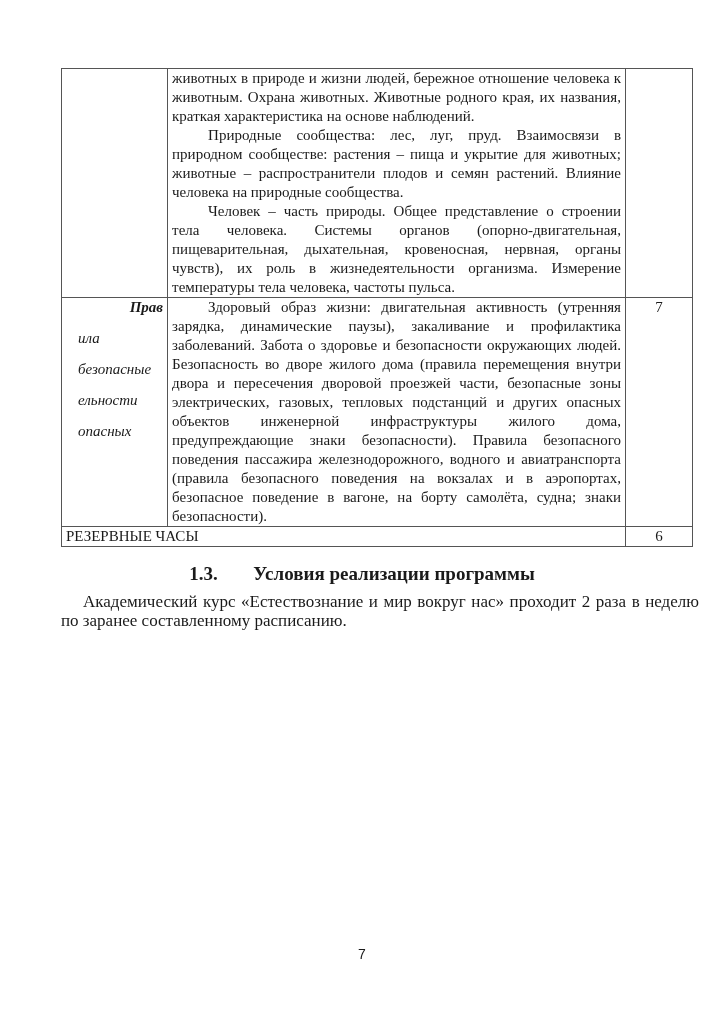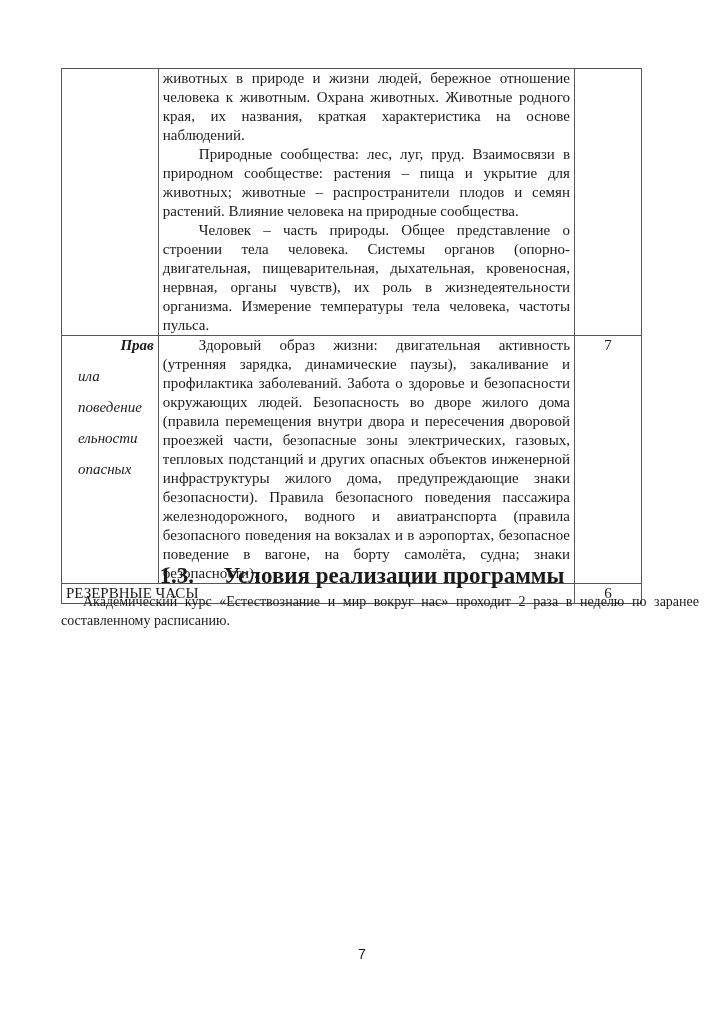--- a/index.html
+++ b/index.html
@@ -1,35 +1,35 @@
 <!DOCTYPE html>
 <html><head>
 <meta charset="utf-8">
 <style>
   html, body { margin: 0; padding: 0; background: #ffffff; }
   body { width: 724px; height: 1024px; position: relative; overflow: hidden;
          font-family: "Liberation Serif", "DejaVu Serif", serif; color: #1a1a1a; }
   .page { position: absolute; left: 0; top: 0; width: 724px; height: 1024px; }
-  table.prog { position: absolute; left: 61px; top: 68px; width: 581px;
+  table.prog { position: absolute; left: 61px; top: 68px; width: 632px;
                border-collapse: collapse; font-size: 15px; line-height: 19px; }
   table.prog td { border: 1px solid #555; padding: 0 4px; vertical-align: top; }
   td.c1 { width: 77px; font-style: italic; }
   td.c3 { width: 58px; text-align: center; }
   td.c2 { text-align: justify; }
   .para { text-indent: 36px; text-align: justify; margin: 0; }
   .para.first { text-indent: 0; }
   .cell-right { text-align: right; margin: 0; font-weight: bold; }
   .cell-left { text-align: left; margin: 12px; }
   td.summary { padding-left: 12px; }
   td.bold-total { font-weight: bold; font-style: italic; }
   .section-heading { position: absolute; top: 563px; left: 0; width: 724px;
-                     text-align: center; font-weight: bold; font-size: 23px; }
+                     text-align: center; font-weight: bold; font-size: 19px; }
   .section-heading .num { display: inline-block; width: 64px; text-align: left; }
   .body-text { position: absolute; left: 61px; top: 592px; width: 638px;
-               font-size: 14px; line-height: 19px; text-align: justify; text-indent: 22px; margin: 0; }
+               font-size: 17px; line-height: 19px; text-align: justify; text-indent: 22px; margin: 0; }
   .page-number { position: absolute; top: 946px; left: 0; width: 724px; text-align: center;
                  font-family: "Liberation Sans", sans-serif; font-size: 14px; }
 </style>
 </head>
 <body>
 
 <div class="page">
   <table class="prog">
     <tbody>
         <tr>
@@ -38,21 +38,21 @@
         <p class="para first">животных в природе и жизни людей, бережное отношение человека к животным. Охрана животных. Животные родного края, их названия, краткая характеристика на основе наблюдений.</p>
         <p class="para">Природные сообщества: лес, луг, пруд. Взаимосвязи в природном сообществе: растения – пища и укрытие для животных; животные – распространители плодов и семян растений. Влияние человека на природные сообщества.</p>
         <p class="para">Человек – часть природы. Общее представление о строении тела человека. Системы органов (опорно-двигательная, пищеварительная, дыхательная, кровеносная, нервная, органы чувств), их роль в жизнедеятельности организма. Измерение температуры тела человека, частоты пульса.</p>
       </td>
       <td class="c3"></td>
     </tr>
     <tr>
       <td class="c1">
         <p class="cell-right">Прав</p>
         <p class="cell-left">ила</p>
-        <p class="cell-left">поведение</p>
+        <p class="cell-left">безопасные</p>
         <p class="cell-left">ельности</p>
         <p class="cell-left">опасных</p>
       </td>
       <td class="c2">
         <p class="para">Здоровый образ жизни: двигательная активность (утренняя зарядка, динамические паузы), закаливание и профилактика заболеваний. Забота о здоровье и безопасности окружающих людей. Безопасность во дворе жилого дома (правила перемещения внутри двора и пересечения дворовой проезжей части, безопасные зоны электрических, газовых, тепловых подстанций и других опасных объектов инженерной инфраструктуры жилого дома, предупреждающие знаки безопасности). Правила безопасного поведения пассажира железнодорожного, водного и авиатранспорта (правила безопасного поведения на вокзалах и в аэропортах, безопасное поведение в вагоне, на борту самолёта, судна; знаки безопасности).</p>
       </td>
       <td class="c3">7</td>
     </tr>
     <tr>
       <td colspan="2" class="summary">РЕЗЕРВНЫЕ ЧАСЫ</td>

